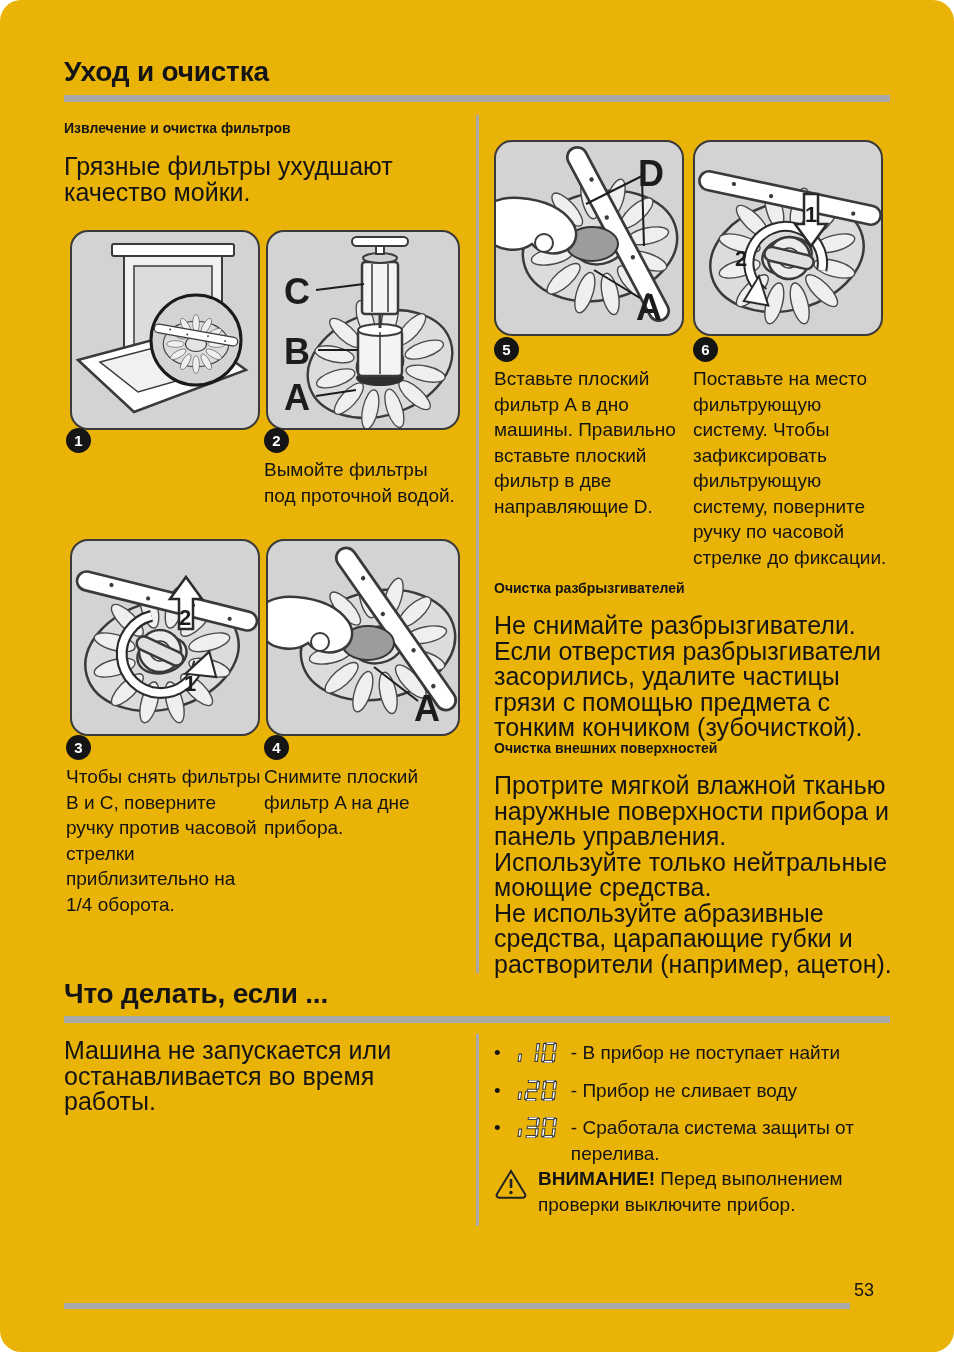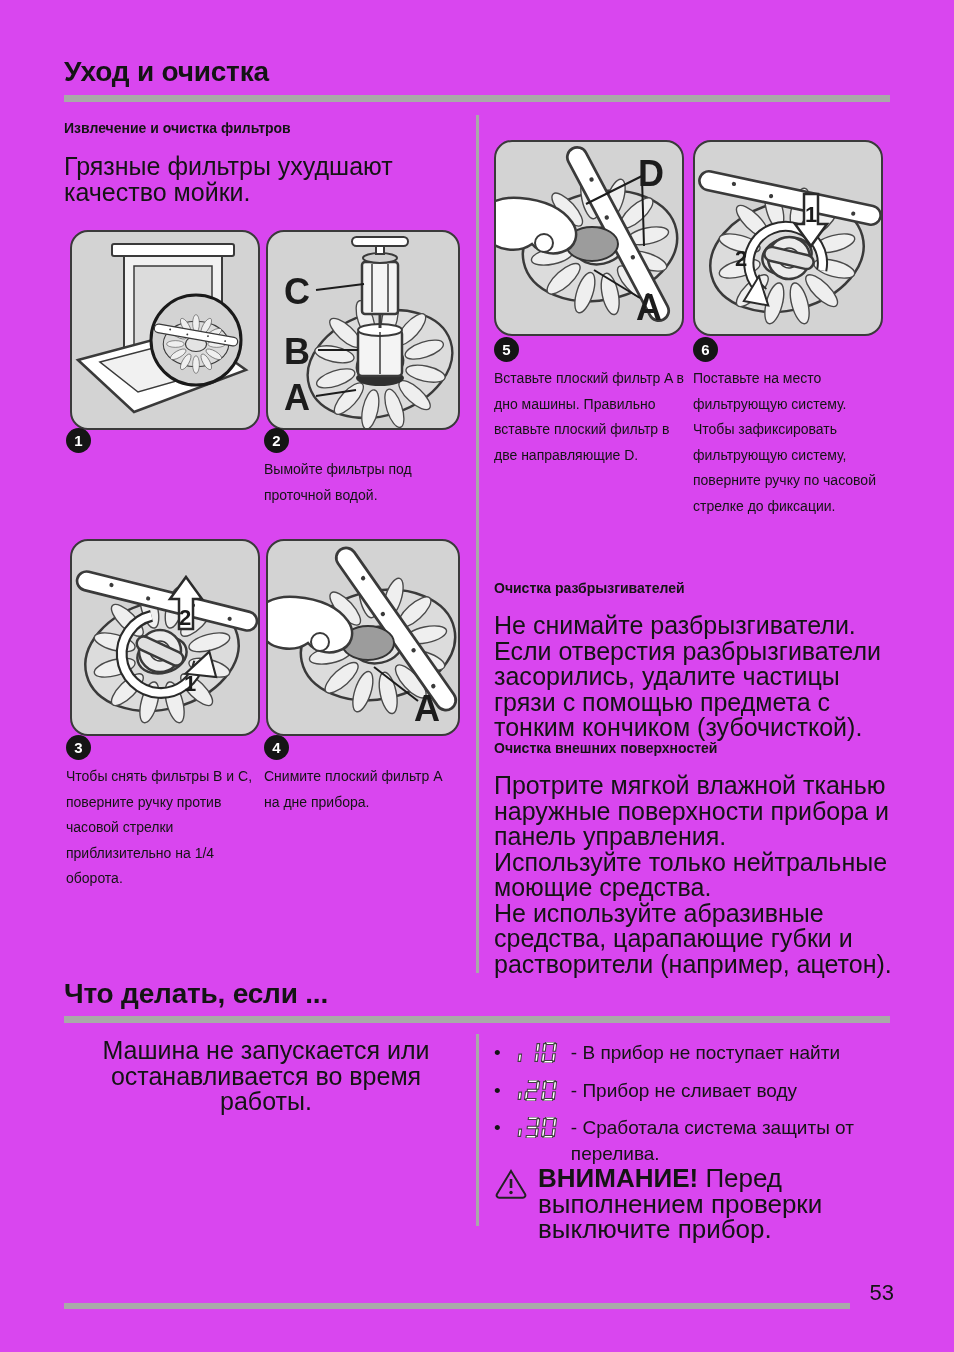--- a/index.html
+++ b/index.html
@@ -1,42 +1,42 @@
 <!DOCTYPE html>
 <html><head>
 <meta charset="utf-8">
 <style>
   html,body{margin:0;padding:0;background:#ffffff;}
-  .page{position:relative;width:954px;height:1352px;background:#d946ef;overflow:hidden;
-        font-family:"Liberation Sans",sans-serif;color:#141414;}
+  .page{position:relative;width:954px;height:1352px;background:#eab308;overflow:hidden;
+        font-family:"Liberation Sans",sans-serif;color:#141414;border-radius:21px;}
   .abs{position:absolute;}
   h1.sect{margin:0;font-size:28px;font-weight:bold;letter-spacing:-.2px;}
   h2.sub{margin:0;font-size:14px;font-weight:bold;}
   .rule{background:#a9a9a9;}
   .vdiv{background:#a9a9a9;width:3px;}
   p.body, .body{font-size:25px;line-height:25.5px;margin:0;}
-  .steptext{font-size:14px;line-height:25.5px;}
+  .steptext{font-size:19px;line-height:25.5px;}
   .badge{width:25px;height:25px;border-radius:50%;background:#151515;color:#fff;
          font-size:15px;font-weight:bold;text-align:center;line-height:25px;}
   .figbox{background:#d3d3d3;border:2px solid #3a3a3a;border-radius:18px;overflow:hidden;}
   .figbox svg{display:block;width:100%;height:100%;}
   .figlabel{font-family:"Liberation Sans",sans-serif;font-weight:bold;font-size:36px;fill:#1c1c1c;}
   .fignum{font-family:"Liberation Sans",sans-serif;font-weight:bold;font-size:22px;fill:#1c1c1c;}
   .ln{stroke:#1c1c1c;stroke-width:2;}
   .codes{font-size:19px;line-height:25.5px;}
   .coderow{display:flex;align-items:flex-start;margin-bottom:8px;}
   .dot{width:20px;font-size:19px;line-height:25.5px;}
   .seg{margin:2px 8px 0 2px;flex:0 0 auto;}
   .segrect{fill:#ffffff;stroke:#3f3f3f;stroke-width:1.3;}
   .codetext{flex:1;}
   .warn{display:flex;align-items:flex-start;}
   .warnicon{flex:0 0 auto;margin:2px 10px 0 0;}
-  .warntext{font-size:26px;line-height:25.5px;}
+  .warntext{font-size:19px;line-height:25.5px;}
   .b{font-weight:bold;}
-  .pnum{font-size:22px;text-align:right;}
+  .pnum{font-size:18px;text-align:left;}
   .petal{fill:#efefef;stroke:#4a4a4a;stroke-width:1.4;}
 </style>
 </head>
 <body>
 
 <svg width="0" height="0" style="position:absolute" aria-hidden="true">
   <defs>
     <g id="fan">
       <ellipse rx="78" ry="54" fill="#dcdcdc" stroke="#3a3a3a" stroke-width="2.5"></ellipse>
       <ellipse class="petal" transform="rotate(0) translate(49 0)" rx="21" ry="8"></ellipse>
@@ -203,21 +203,21 @@
     <p class="body">Протрите мягкой влажной тканью наружные поверхности прибора и панель управления.</p>
     <p class="body">Используйте только нейтральные моющие средства.</p>
     <p class="body">Не используйте абразивные средства, царапающие губки и растворители (например, ацетон).</p>
   </div>
 
   <h1 class="sect abs" style="left:64px;top:978px;">Что делать, если ...</h1>
   <div class="rule abs" style="left:64px;top:1016px;width:826px;height:7px;"></div>
 
   <div class="vdiv abs" style="left:476px;top:1034px;height:192px;"></div>
 
-  <div class="abs" style="left:64px;top:1038px;width:404px;text-align:center;">
+  <div class="abs" style="left:64px;top:1038px;width:404px;">
     <p class="body">Машина не запускается или останавливается во время работы.</p>
   </div>
 
   <div class="abs codes" style="left:494px;top:1040px;width:402px;">
     <div class="coderow">
       <span class="dot">•</span>
       <span class="seg"><svg viewBox="0 0 58 26" height="21" width="46.84615384615385">
             <g transform="translate(3.5 0) skewX(-7)">
               <rect x="2" y="15" width="3.2" height="9" class="segrect"></rect>
               <rect x="22.8" y="2" width="3.2" height="9.5" class="segrect"></rect>

